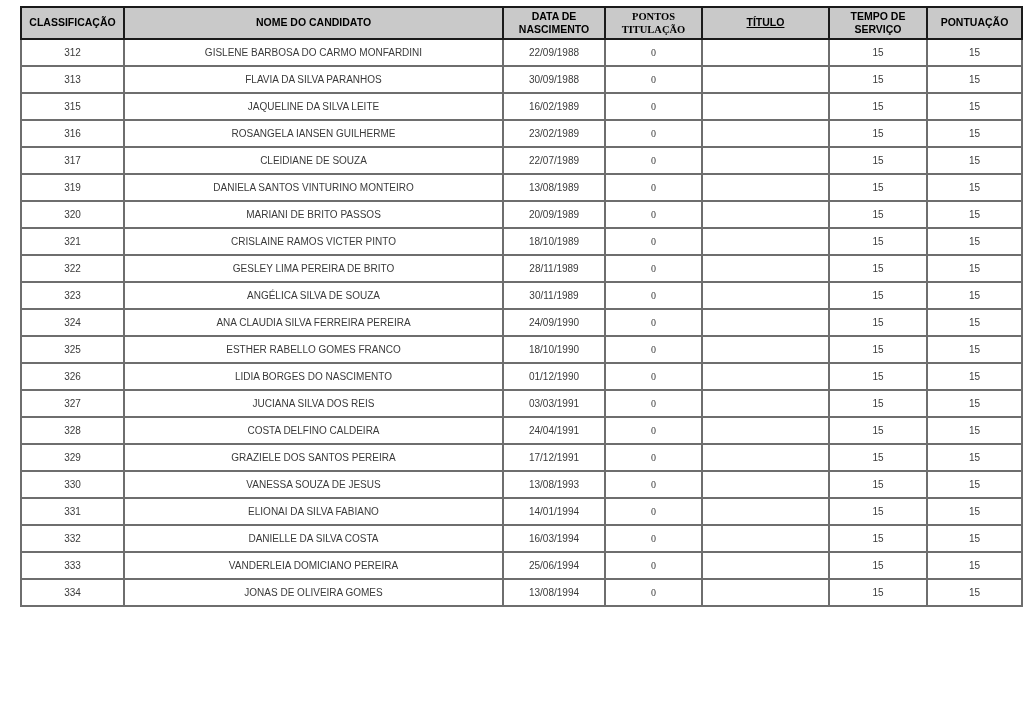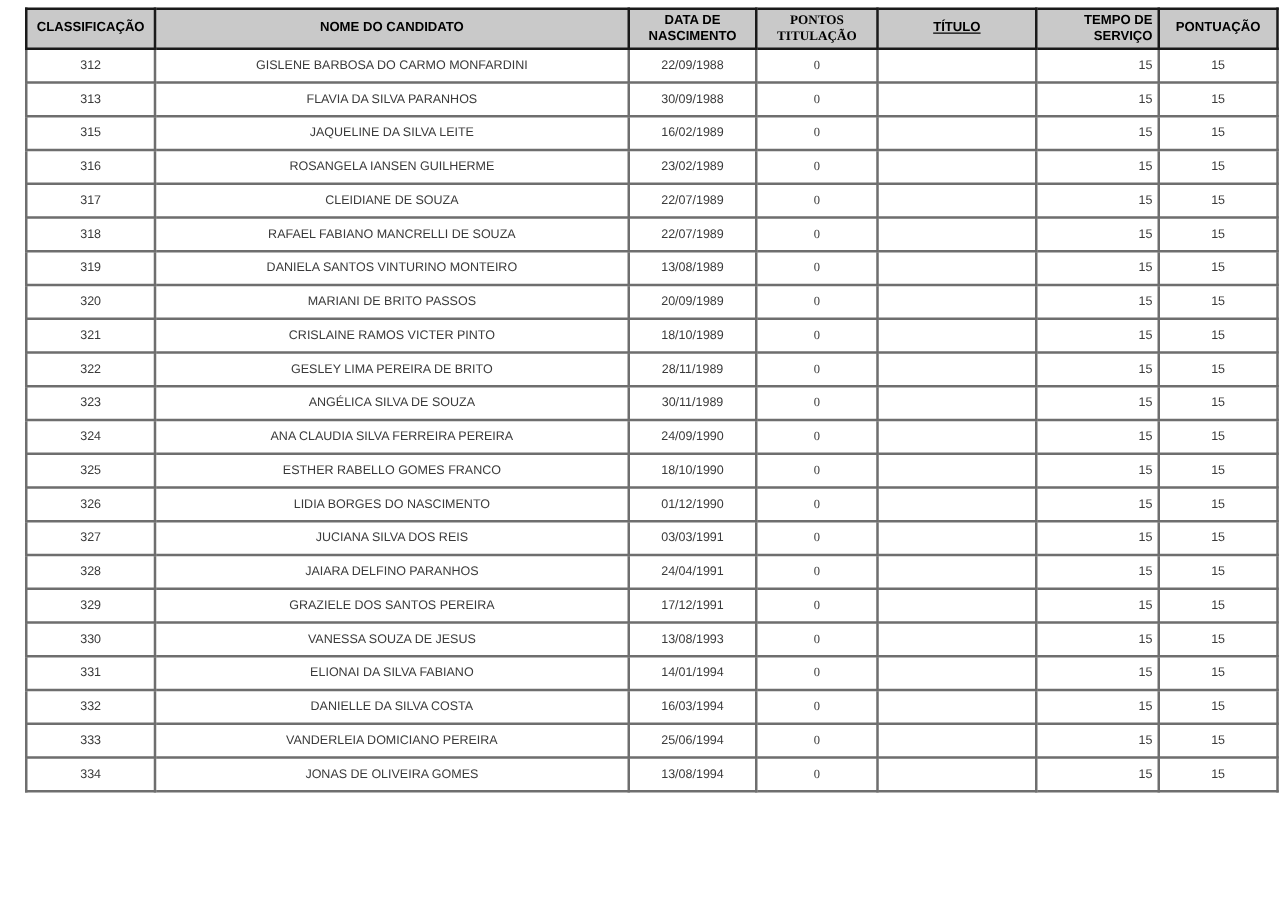--- a/index.html
+++ b/index.html
@@ -55,21 +55,21 @@
     box-sizing: border-box;
     white-space: nowrap;
     overflow: hidden;
   }
   
   table.ranking th:nth-child(1), table.ranking td:nth-child(1) { width: 103px; }
   table.ranking th:nth-child(2), table.ranking td:nth-child(2) { width: 379px; }
   table.ranking th:nth-child(3), table.ranking td:nth-child(3) { width: 102px; }
   table.ranking th:nth-child(4), table.ranking td:nth-child(4) { width: 97px; font-family: Liberation Serif, serif;  }
   table.ranking th:nth-child(5), table.ranking td:nth-child(5) { width: 127px; text-decoration: underline; }
-  table.ranking th:nth-child(6), table.ranking td:nth-child(6) { width: 98px; text-align: right;  }
+  table.ranking th:nth-child(6), table.ranking td:nth-child(6) { width: 98px;  }
   table.ranking th:nth-child(7), table.ranking td:nth-child(7) { width: 95px;  }
 </style>
 </head>
 <body>
 
 <div class="page">
   <div class="table-wrap">
     <table class="ranking">
       <thead>
         <tr id="header-row">
@@ -122,29 +122,20 @@
           <tr>
             <td>317</td>
             <td>CLEIDIANE DE SOUZA</td>
             <td>22/07/1989</td>
             <td>0</td>
             <td></td>
             <td>15</td>
             <td>15</td>
           </tr>
           <tr>
-            <td>318</td>
-            <td>RAFAEL FABIANO MANCRELLI DE SOUZA</td>
-            <td>22/07/1989</td>
-            <td>0</td>
-            <td></td>
-            <td>15</td>
-            <td>15</td>
-          </tr>
-          <tr>
             <td>319</td>
             <td>DANIELA SANTOS VINTURINO MONTEIRO</td>
             <td>13/08/1989</td>
             <td>0</td>
             <td></td>
             <td>15</td>
             <td>15</td>
           </tr>
           <tr>
             <td>320</td>
@@ -213,21 +204,21 @@
             <td>327</td>
             <td>JUCIANA SILVA DOS REIS</td>
             <td>03/03/1991</td>
             <td>0</td>
             <td></td>
             <td>15</td>
             <td>15</td>
           </tr>
           <tr>
             <td>328</td>
-            <td>JAIARA DELFINO PARANHOS</td>
+            <td>COSTA DELFINO CALDEIRA</td>
             <td>24/04/1991</td>
             <td>0</td>
             <td></td>
             <td>15</td>
             <td>15</td>
           </tr>
           <tr>
             <td>329</td>
             <td>GRAZIELE DOS SANTOS PEREIRA</td>
             <td>17/12/1991</td>

